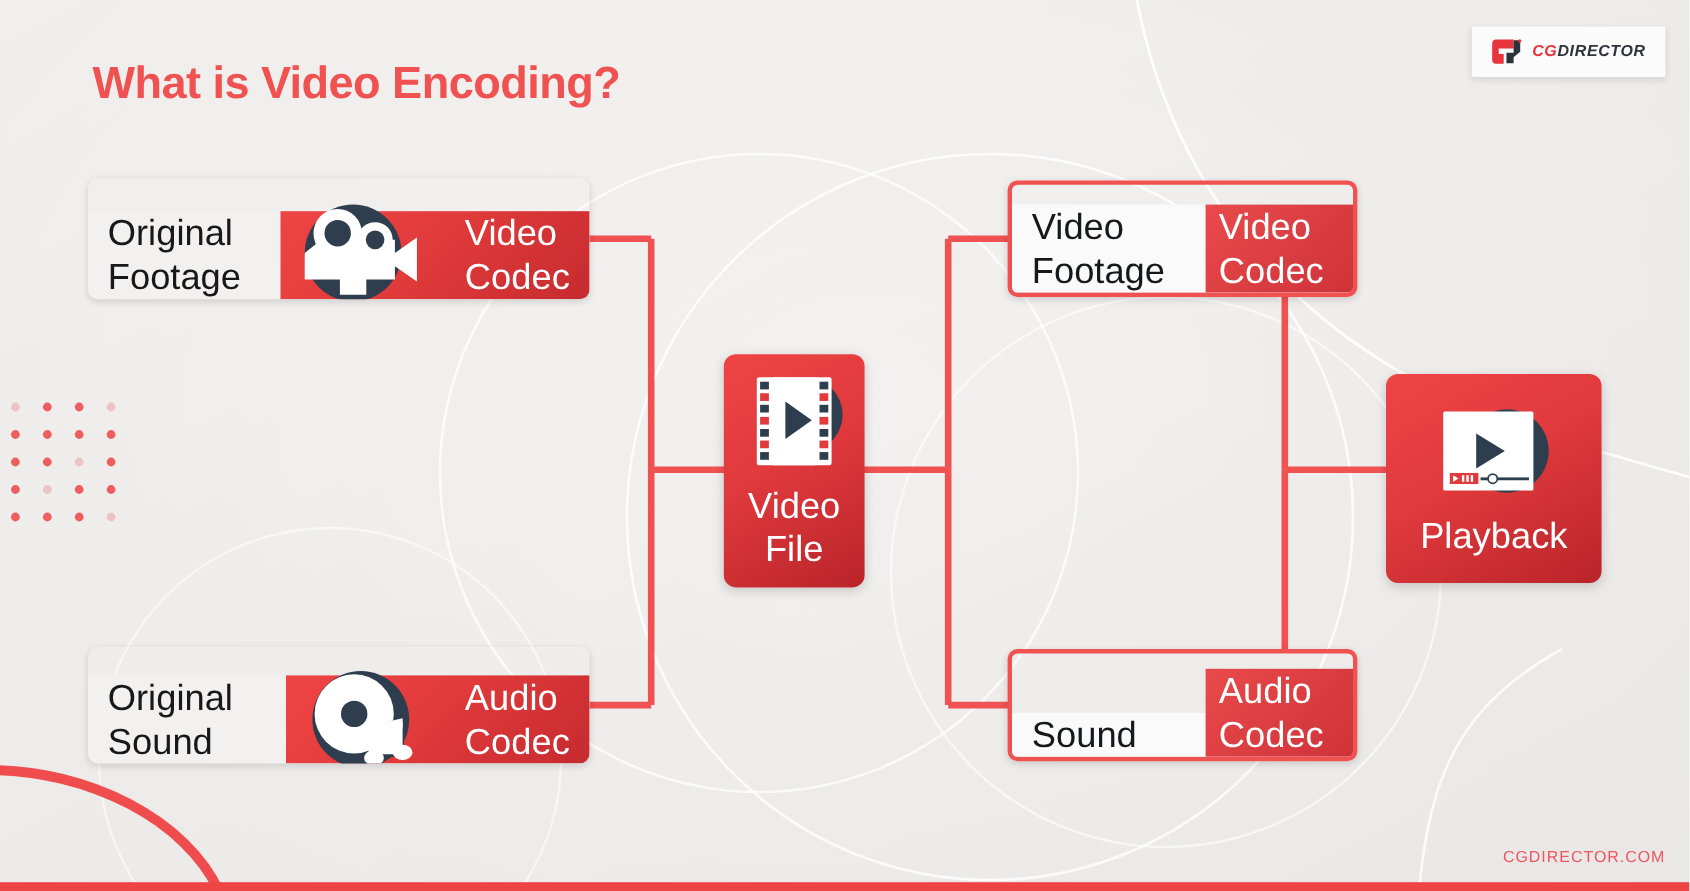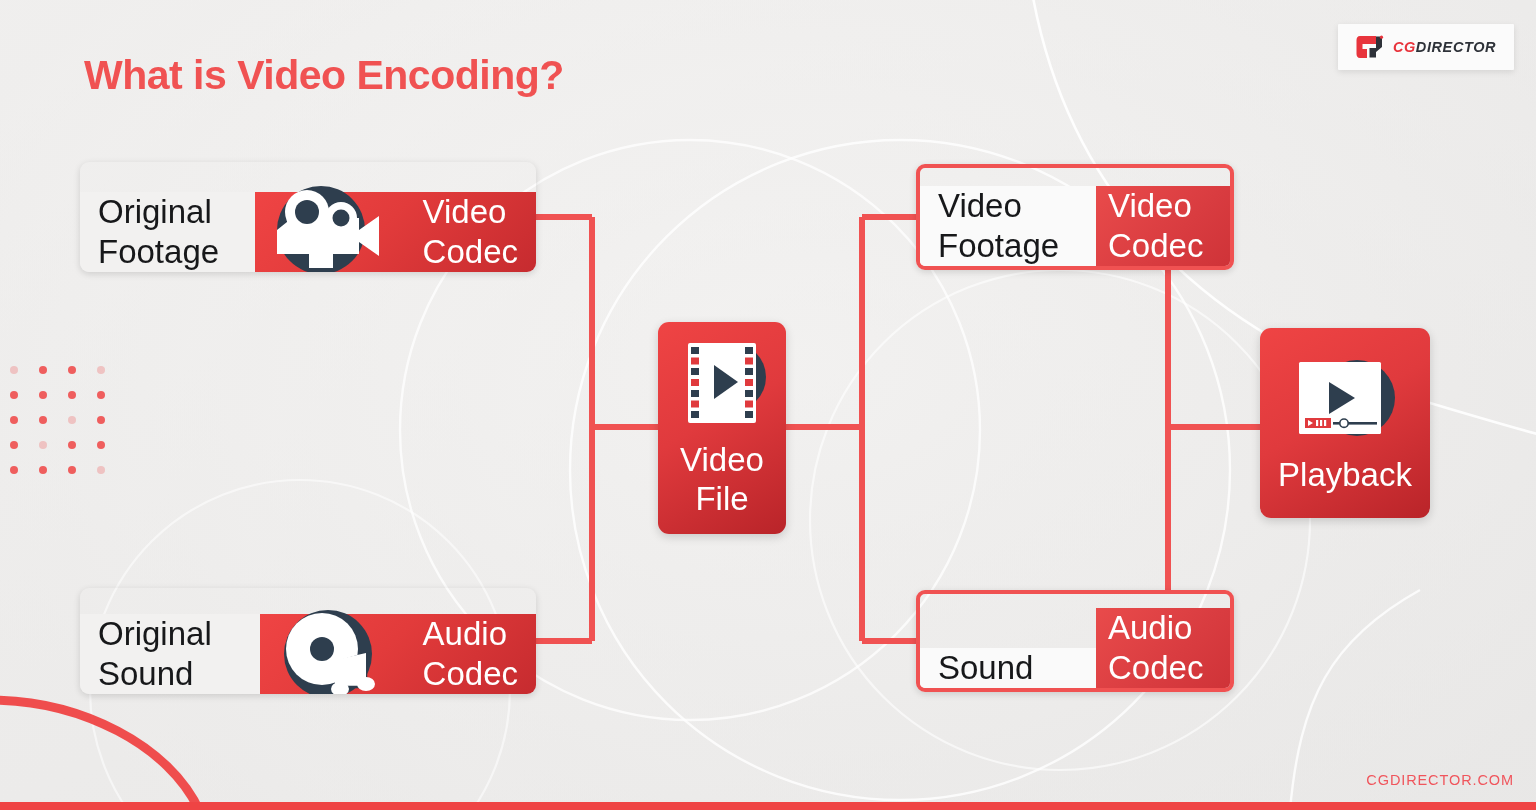--- a/index.html
+++ b/index.html
@@ -345,21 +345,21 @@
   <div class="node outlined" style="left:916px; top:590px; width:318px; height:102px;">
     <div class="pane-label" style="width:176px;">
       <span>Sound</span>
     </div>
     <div class="pane-codec" style="width:134px; justify-content:flex-start; padding:0 12px;">
       <span class="codec-text">Audio
 Codec</span>
     </div>
   </div>
 
-  <div class="tile" style="left:1260px; top:328px; width:170px; height:190px;">
+  <div class="tile" style="left:1260px; top:340px; width:196px; height:190px;">
     <svg width="116" height="92" viewBox="0 0 116 92" xmlns="http://www.w3.org/2000/svg">
       <circle cx="70" cy="46" r="38" fill="#2e3e4e"></circle>
       <rect x="12" y="10" width="82" height="72" rx="1.5" fill="#ffffff"></rect>
       <path d="M42,30 L68,46 L42,62 Z" fill="#2e3e4e"></path>
       <rect x="16" y="64" width="74" height="14" rx="1.5" fill="none" stroke="#ffffff" stroke-width="2.5"></rect>
       <rect x="18" y="66" width="74" height="10" fill="#ffffff"></rect>
       <rect x="18" y="66" width="26" height="10" fill="#e03a3d"></rect>
       <g fill="#ffffff">
         <path d="M21,68 L26,71 L21,74 Z"></path>
         <rect x="29" y="68" width="2.2" height="6"></rect>

